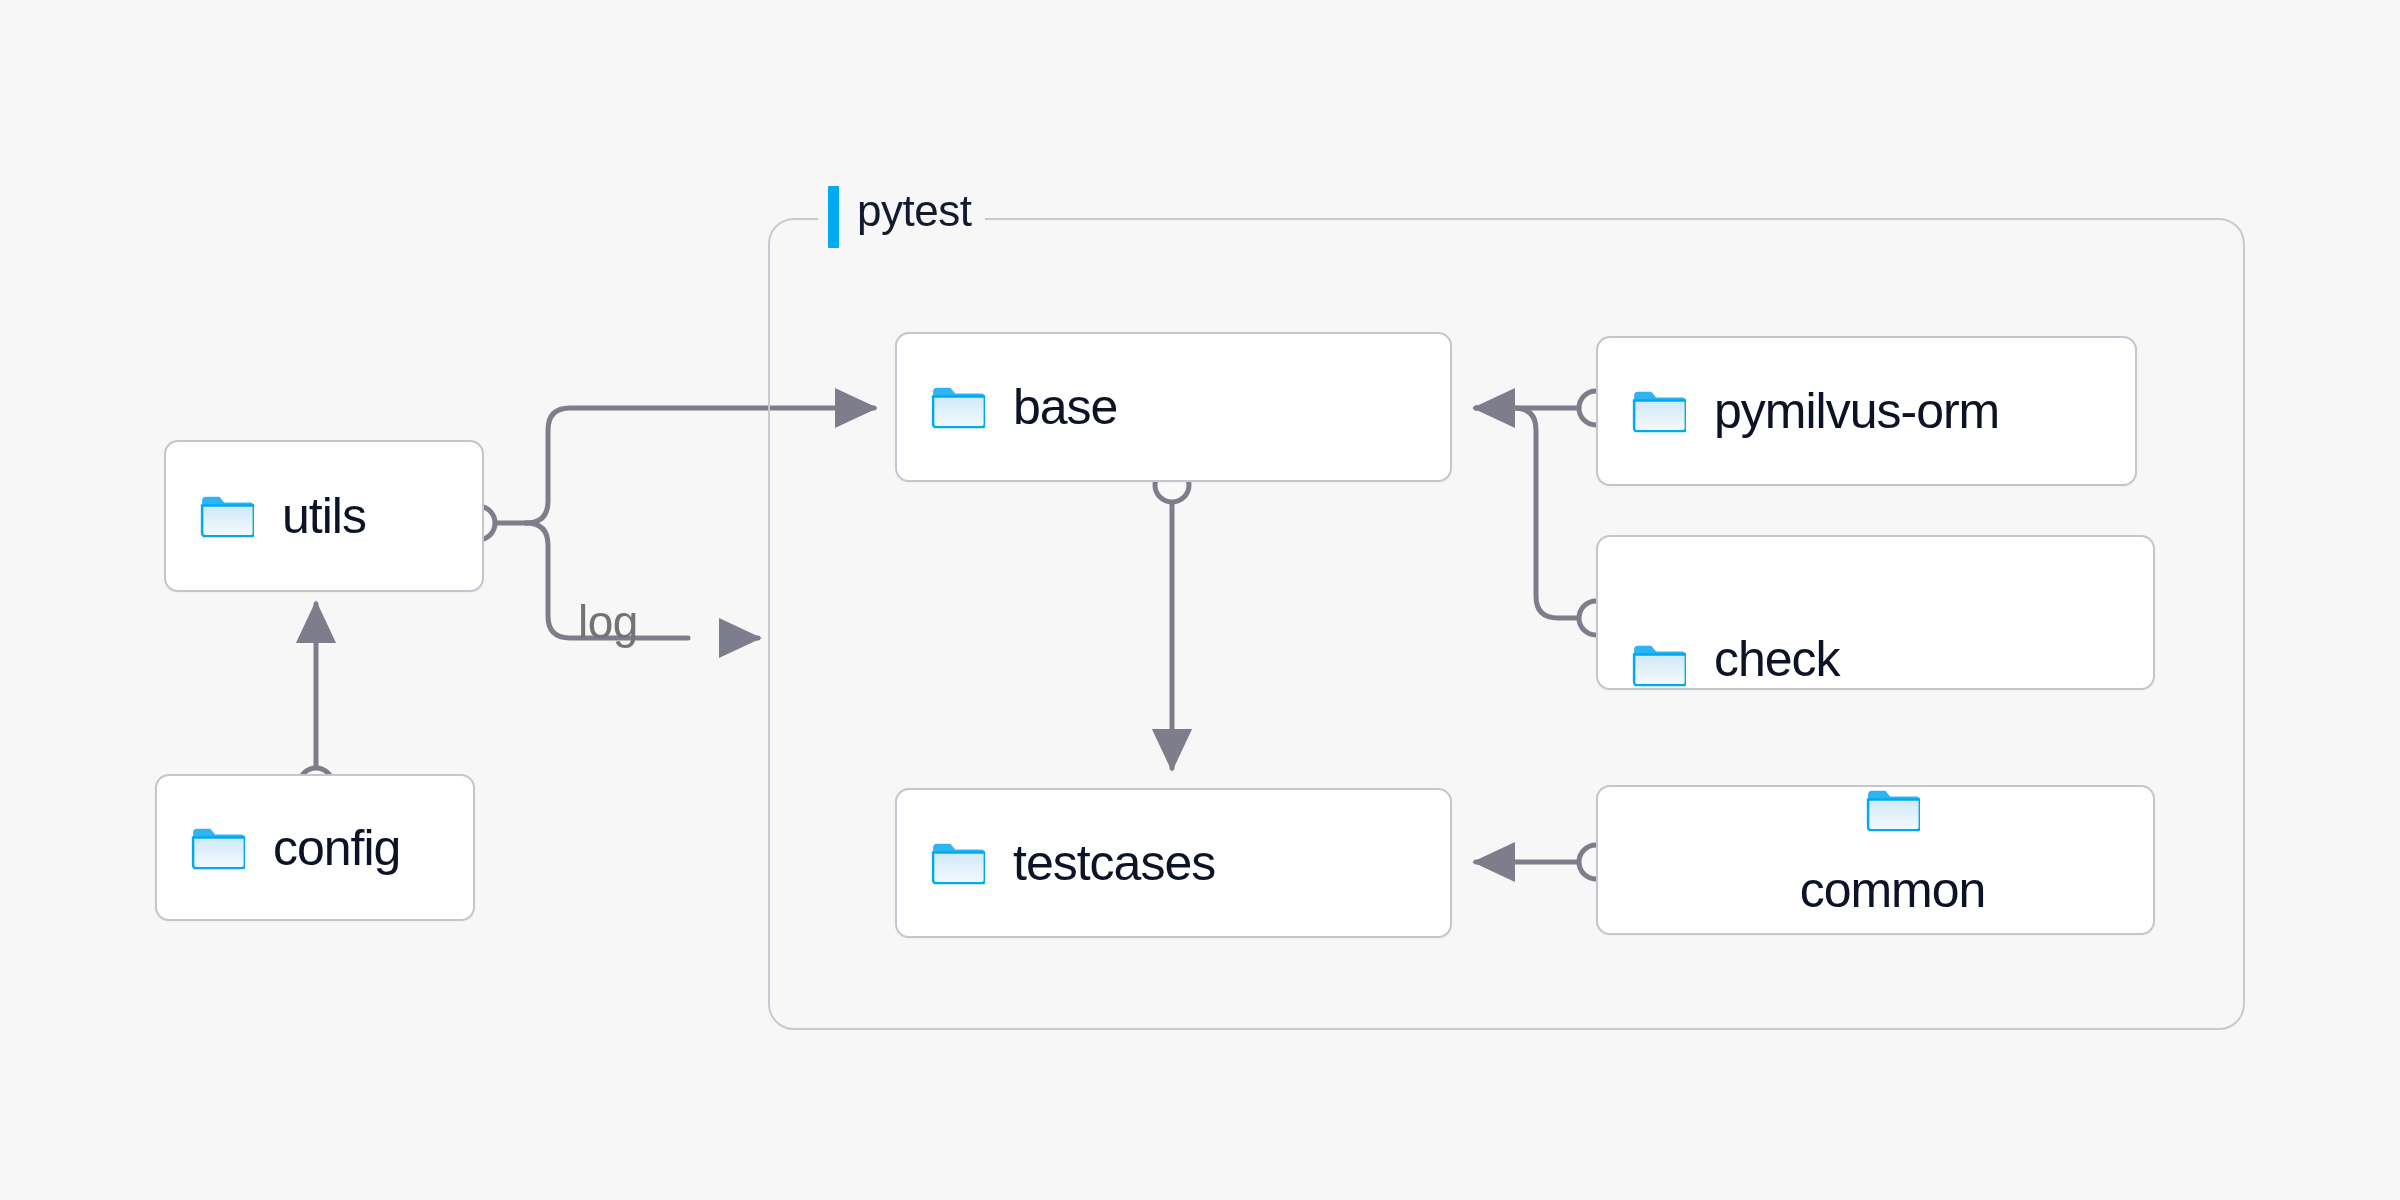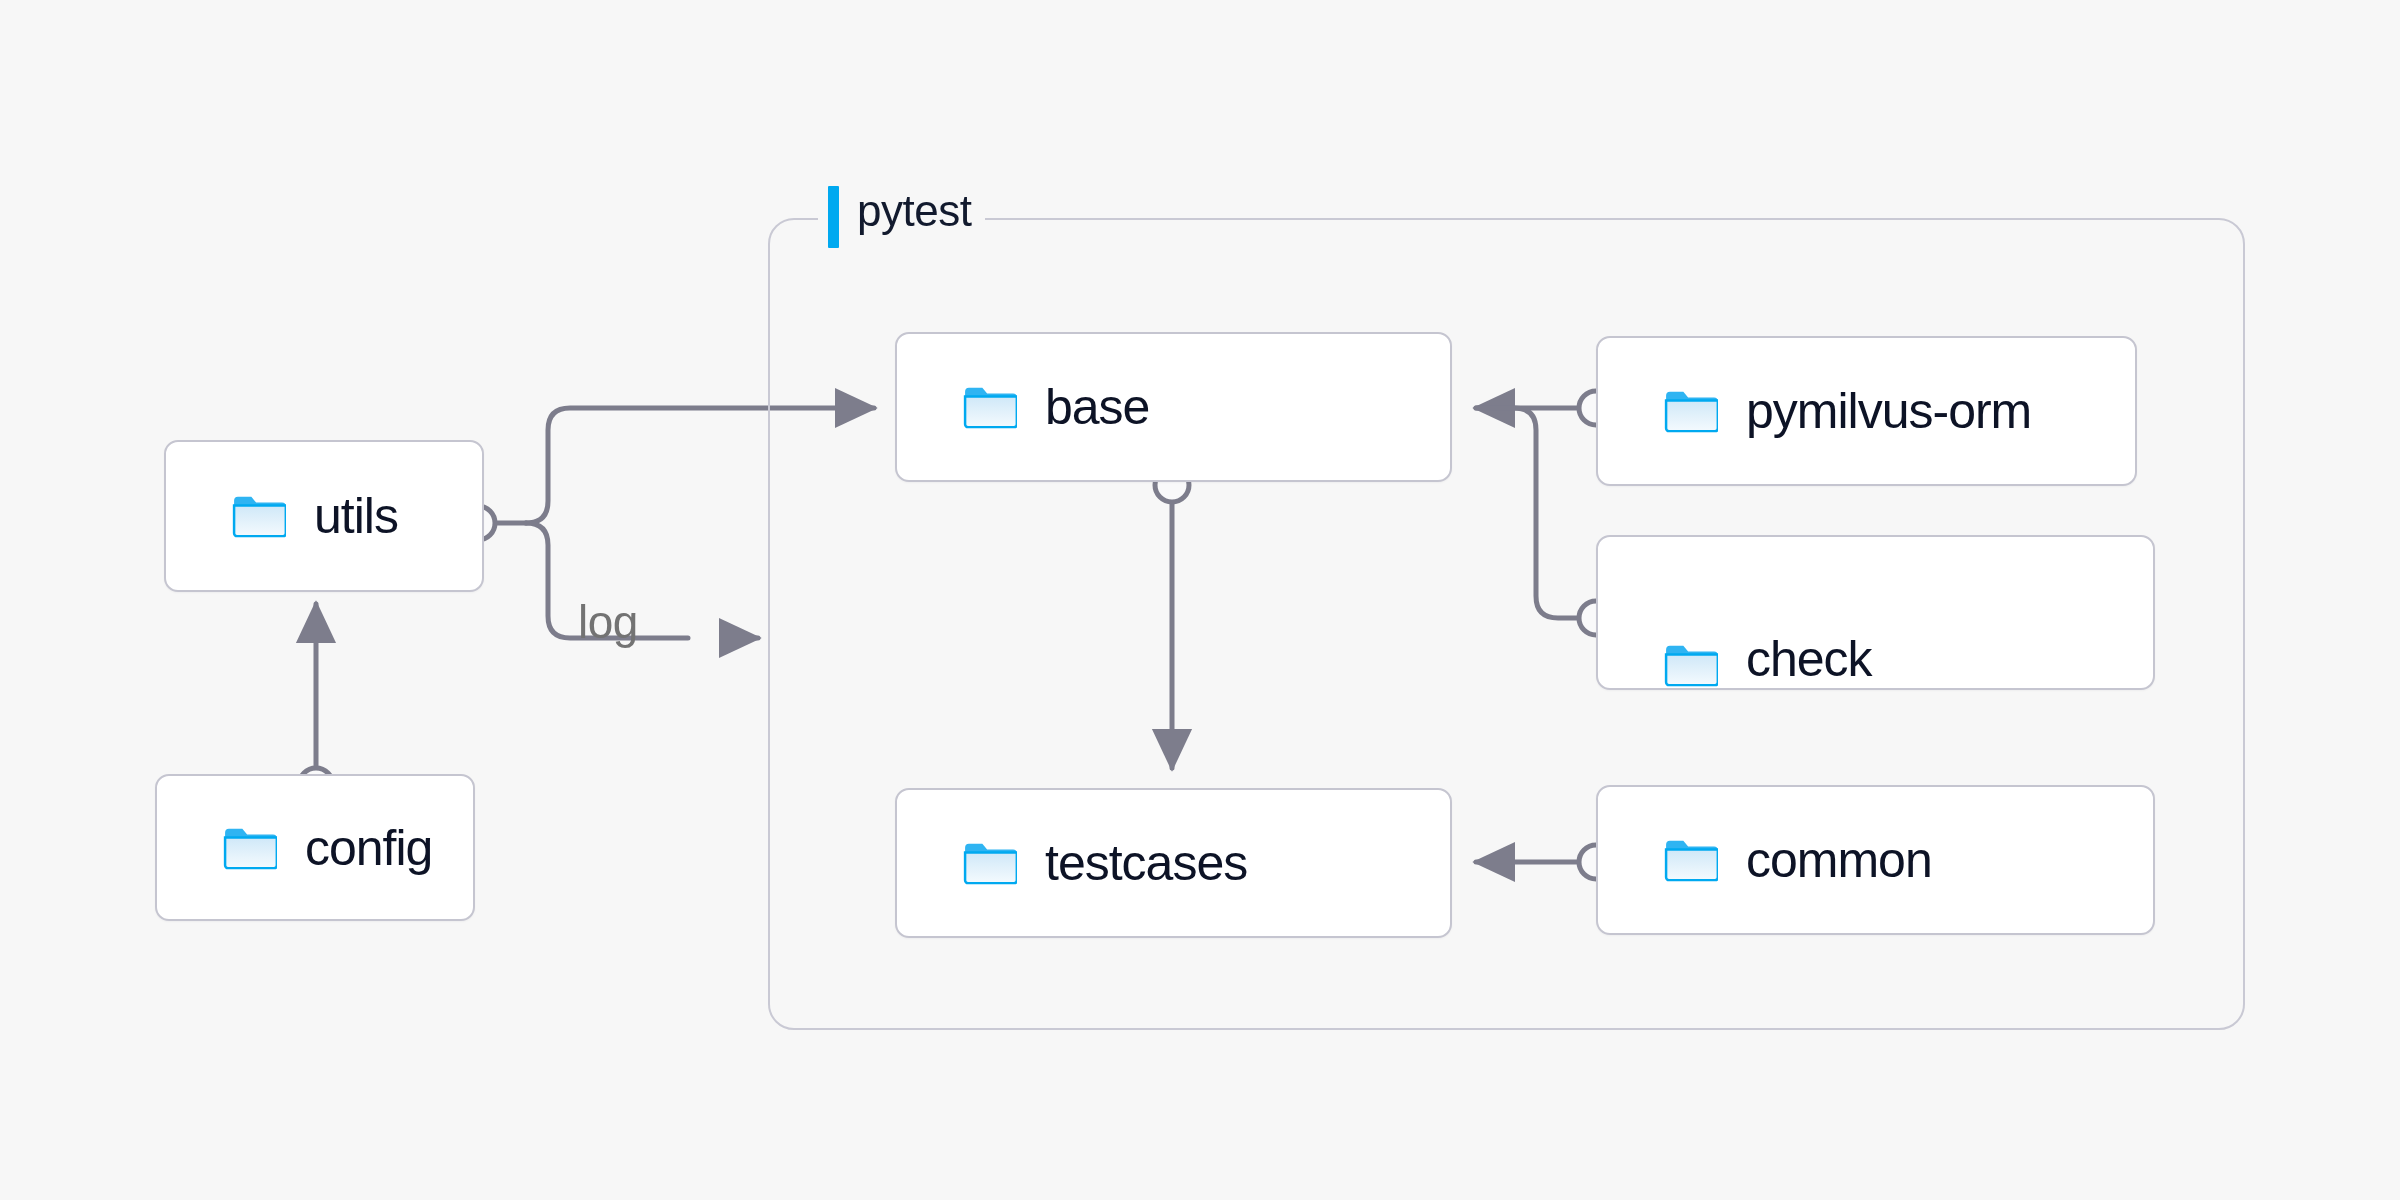--- a/index.html
+++ b/index.html
@@ -37,21 +37,21 @@
   }
 
   
   .node{
     position:absolute;
     background:#ffffff;
     border:2px solid #c5c5d0;
     border-radius:14px;
     box-sizing:border-box;
     display:flex;align-items:center;
-    padding-left:66px;
+    padding-left:34px;
     gap:28px;
     box-shadow:0 1px 2px rgba(20,24,45,.04);
   }
   .node-label{
     font-size:50px;color:#0d1326;letter-spacing:-1px;white-space:nowrap;
     font-family:"Liberation Sans",sans-serif;
   }
   .folder-icon{flex:none;width:54px;height:46px;display:block;}
 
   
@@ -161,21 +161,21 @@
   </div>
 
   <div class="node" style="left:1596px;top:535px;width:559px;height:155px;align-items:flex-end;">
     <svg class="folder-icon" viewBox="0 0 56 48">
       <path d="M2 8 a4 4 0 0 1 4-4 h14 l5 6 h27 a4 4 0 0 1 4 4 v3 H2 z" fill="#2fb4f2"></path>
       <path d="M2 13 h54 v29 a3 3 0 0 1 -3 3 H5 a3 3 0 0 1 -3 -3 z" fill="url(#folderBody)" stroke="#00a9f0" stroke-width="2.6"></path>
     </svg>
     <span class="node-label">check</span>
   </div>
 
-  <div class="node" style="left:1596px;top:785px;width:559px;height:150px;">
+  <div class="node" style="left:1596px;top:785px;width:559px;height:150px;flex-direction:column;">
     <svg class="folder-icon" viewBox="0 0 56 48">
       <path d="M2 8 a4 4 0 0 1 4-4 h14 l5 6 h27 a4 4 0 0 1 4 4 v3 H2 z" fill="#2fb4f2"></path>
       <path d="M2 13 h54 v29 a3 3 0 0 1 -3 3 H5 a3 3 0 0 1 -3 -3 z" fill="url(#folderBody)" stroke="#00a9f0" stroke-width="2.6"></path>
     </svg>
     <span class="node-label">common</span>
   </div>
 
 </div>
 
 </body></html>

